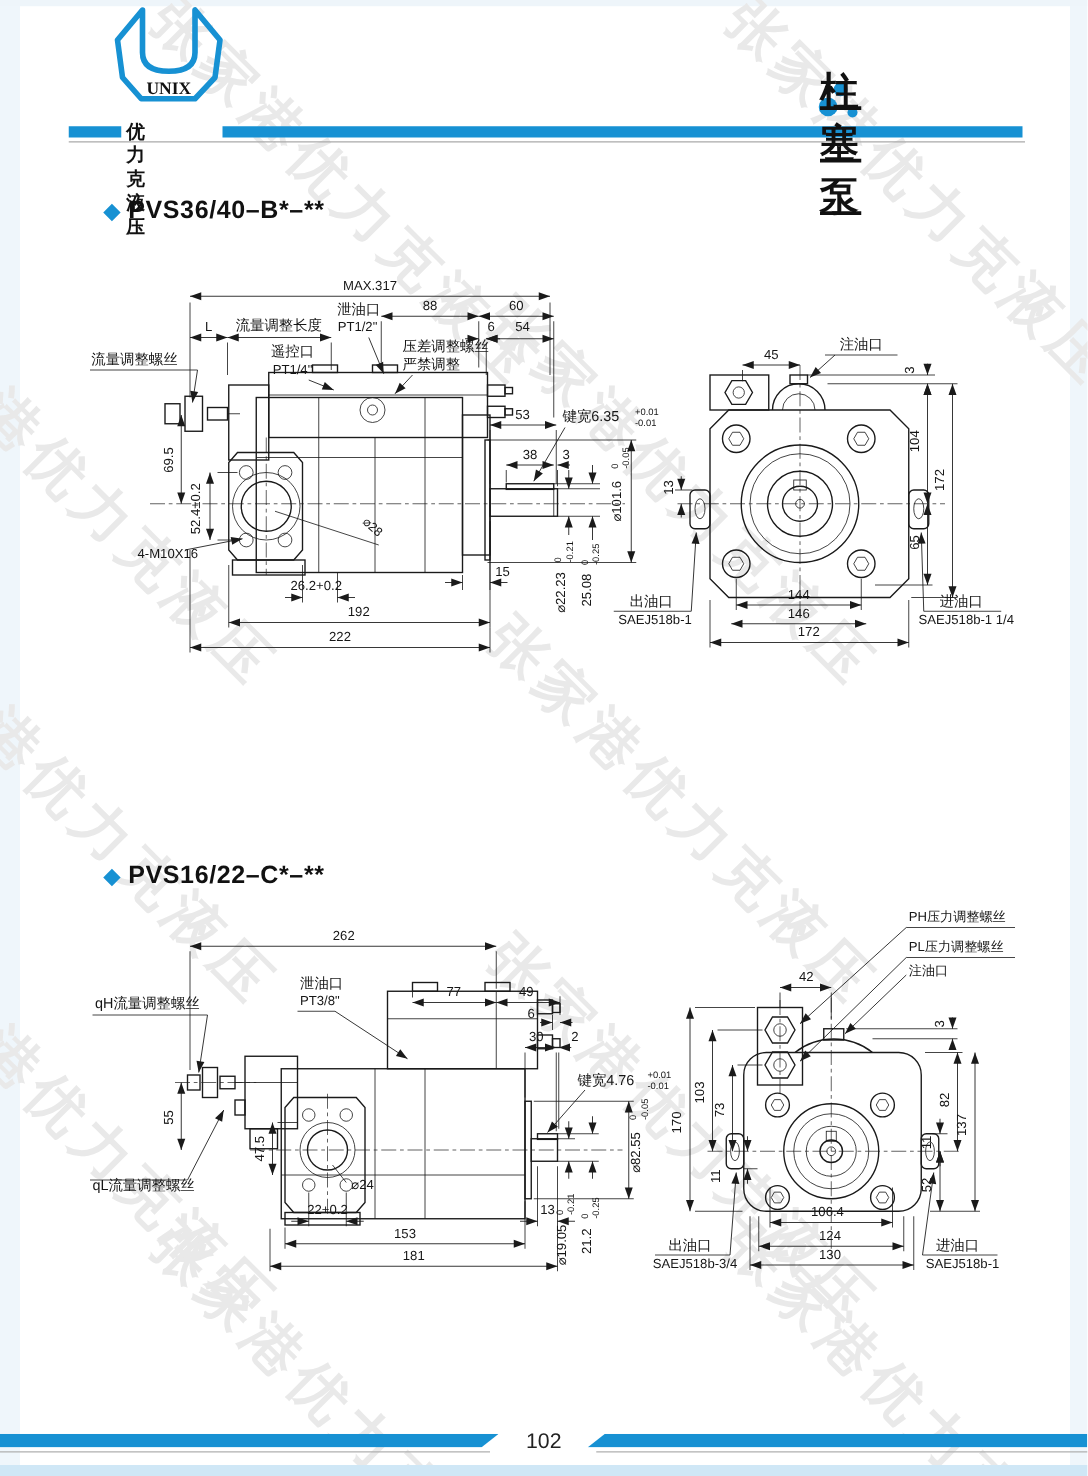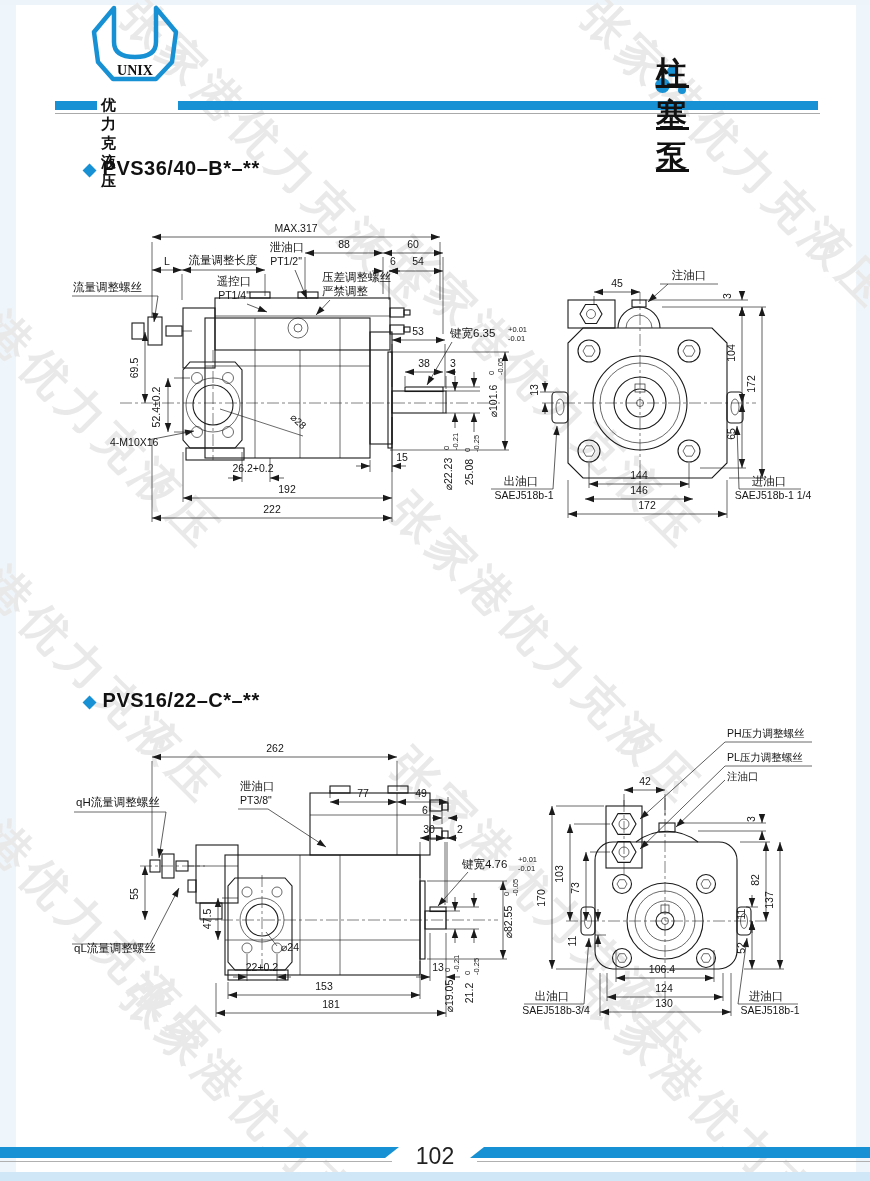--- a/index.html
+++ b/index.html
@@ -23,21 +23,21 @@
   .hdr-grayline{position:absolute;left:55px;top:113px;width:765px;height:1px;background:#aaa;}
   .prod-title{position:absolute;left:656px;top:52px;font-size:31px;font-weight:bold;color:#111;letter-spacing:2px;text-decoration:underline;}
   .dot{position:absolute;border-radius:50%;background:#1791d3;}
   .sec-title{position:absolute;z-index:2;font-size:20px;font-weight:bold;color:#111;letter-spacing:0.5px;}
   .sec-title .dm-ico{color:#1791d3;margin-right:6px;font-size:17px;}
   .fig{position:absolute;left:0;z-index:2;}
   .ftr-bar-l{position:absolute;z-index:2;left:0;top:1147px;width:399px;height:11px;background:#1791d3;clip-path:polygon(0 0,100% 0,96.5% 100%,0 100%);}
   .ftr-bar-r{position:absolute;z-index:2;left:470px;top:1147px;width:400px;height:11px;background:#1791d3;clip-path:polygon(3.5% 0,100% 0,100% 100%,0 100%);}
   .ftr-line-l{position:absolute;z-index:2;left:0;top:1161px;width:392px;height:1px;background:#b0b0b0;}
   .ftr-line-r{position:absolute;z-index:2;left:477px;top:1161px;width:393px;height:1px;background:#b0b0b0;}
-  .page-num{position:absolute;z-index:2;left:400px;top:1143px;width:70px;text-align:center;font-size:23px;color:#222;}
+  .page-num{position:absolute;z-index:2;left:400px;top:1143px;width:70px;text-align:center;font-size:17px;color:#222;}
   
   svg text{font-family:"Liberation Sans",sans-serif;fill:#161616;font-size:10.5px;}
   svg text.cjk{font-size:11.5px;}
   svg text.tol{font-size:7.5px;}
   svg text.tm{text-anchor:middle;}
   .o{fill:none;stroke:#1a1a1a;stroke-width:1.1;}
   .t{fill:none;stroke:#1a1a1a;stroke-width:0.65;}
   .dim{fill:none;stroke:#1a1a1a;stroke-width:0.7;}
   .lead{fill:none;stroke:#1a1a1a;stroke-width:0.7;}
   .cl{fill:none;stroke:#1a1a1a;stroke-width:0.55;stroke-dasharray:12 3 3 3;}

